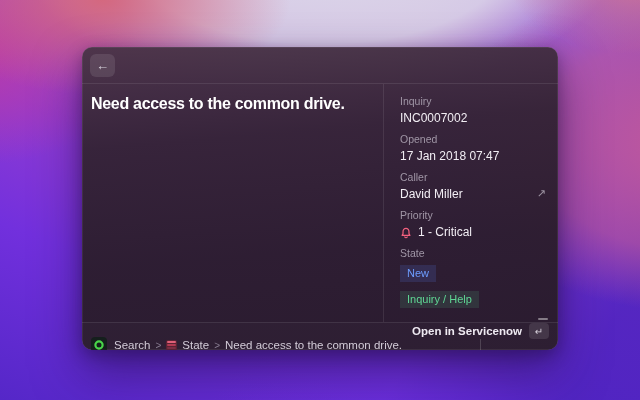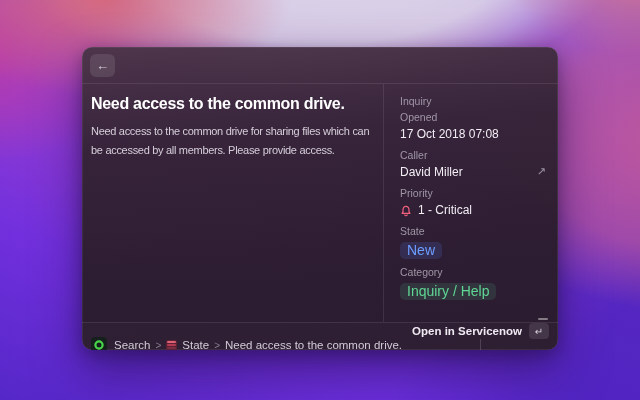--- a/index.html
+++ b/index.html
@@ -33,21 +33,21 @@
   .title { font-size:16px; font-weight:700; color:#ffffff; letter-spacing:-.3px; margin-bottom:9px; }
   .desc { font-size:11px; line-height:19px; letter-spacing:-.3px; color:#d6cfda; width:292px; }
   .side-col { width:175px; border-left:1px solid rgba(255,255,255,.09); padding:11px 12px 0 16px; position:relative; }
   .f-label { font-size:10.5px; line-height:13px; color:#a096a6; margin-bottom:3px; }
   .f-value { font-size:12px; line-height:15px; color:#f2eef4; margin-bottom:7px; }
   .caller-row { display:flex; align-items:flex-start; justify-content:space-between; margin-bottom:7px; }
   .caller-row .f-value { margin-bottom:0; }
   .ext-arrow { font-size:11px; color:#9b91a0; }
   .prio-row { display:flex; align-items:center; gap:6px; margin-bottom:7px; }
   .prio-row .f-value { margin-bottom:0; }
-  .badge { display:inline-block; font-size:14px; line-height:14px; padding:1px 7px 2px; border-radius:5px; margin-bottom:7px; }
+  .badge { display:inline-block; font-size:11px; line-height:14px; padding:1px 7px 2px; border-radius:0; margin-bottom:7px; }
   .badge-blue { color:#6d9dff; background:rgba(95,130,255,.16); }
   .badge-green { color:#5fd694; background:rgba(95,214,148,.13);text-align:right; }
   .scroll-dash { position:absolute; right:10px; bottom:2px; width:10px; height:2px; border-radius:1px; background:rgba(255,255,255,.42); }
   .footer {
     height:45px; border-top:1px solid rgba(255,255,255,.09);
     display:flex; align-items:center; padding:0 9px; background:rgba(255,255,255,.015);
   }
   .sn-tile { width:16px; height:16px; border-radius:4px; background:rgba(14,32,22,.75); display:flex; align-items:center; justify-content:center; margin-right:7px; }
   .crumbs { display:flex; align-items:center; gap:5px; font-size:11.5px; color:#d3ccd8; }
   .crumb-sep { color:#877c90; font-size:10px; }
@@ -73,29 +73,29 @@
   <div class="hdr">
     <button class="back-btn">
       <span>←</span>
     </button>
   </div>
 
   <div class="body-row">
 
     <div class="main-col">
       <div class="title">Need access to the common drive.</div>
-      <div class="desc">Need access to the common drive for sharing files which can be accessed by all members. Please provide access.</div>
     </div>
 
     <div class="side-col">
 
       <div class="f-label">Inquiry</div>
+      <div class="f-value">INC0007002</div>
 
       <div class="f-label">Opened</div>
-      <div class="f-value">17 Oct 2018 07:08</div>
+      <div class="f-value">17 Jan 2018 07:47</div>
 
       <div class="f-label">Caller</div>
       <div class="caller-row">
         <div class="f-value">David Miller</div>
         <span class="ext-arrow">↗</span>
       </div>
 
       <div class="f-label">Priority</div>
       <div class="prio-row">
         <svg width="12" height="12" viewBox="0 0 12 12">
@@ -103,21 +103,20 @@
           <path d="M4.8 10 A1.35 1.35 0 0 0 7.2 10" fill="none" stroke="#F2617E" stroke-width="1.2" stroke-linecap="round"></path>
         </svg>
         <div class="f-value">1 - Critical</div>
       </div>
 
       <div class="f-label">State</div>
       <div>
         <span class="badge badge-blue">New</span>
       </div>
 
-      <div class="f-label">Category</div>
       <div>
         <span class="badge badge-green">Inquiry / Help</span>
       </div>
 
 
       <div class="scroll-dash"></div>
     </div>
   </div>
 
   <div class="footer">

